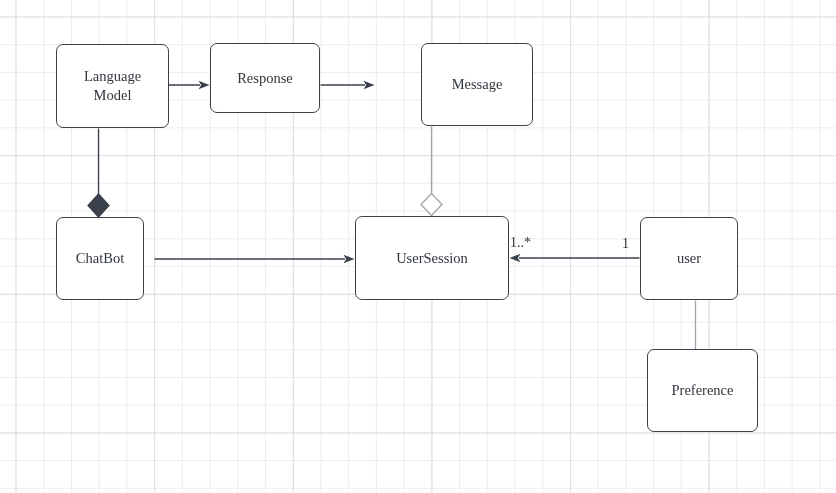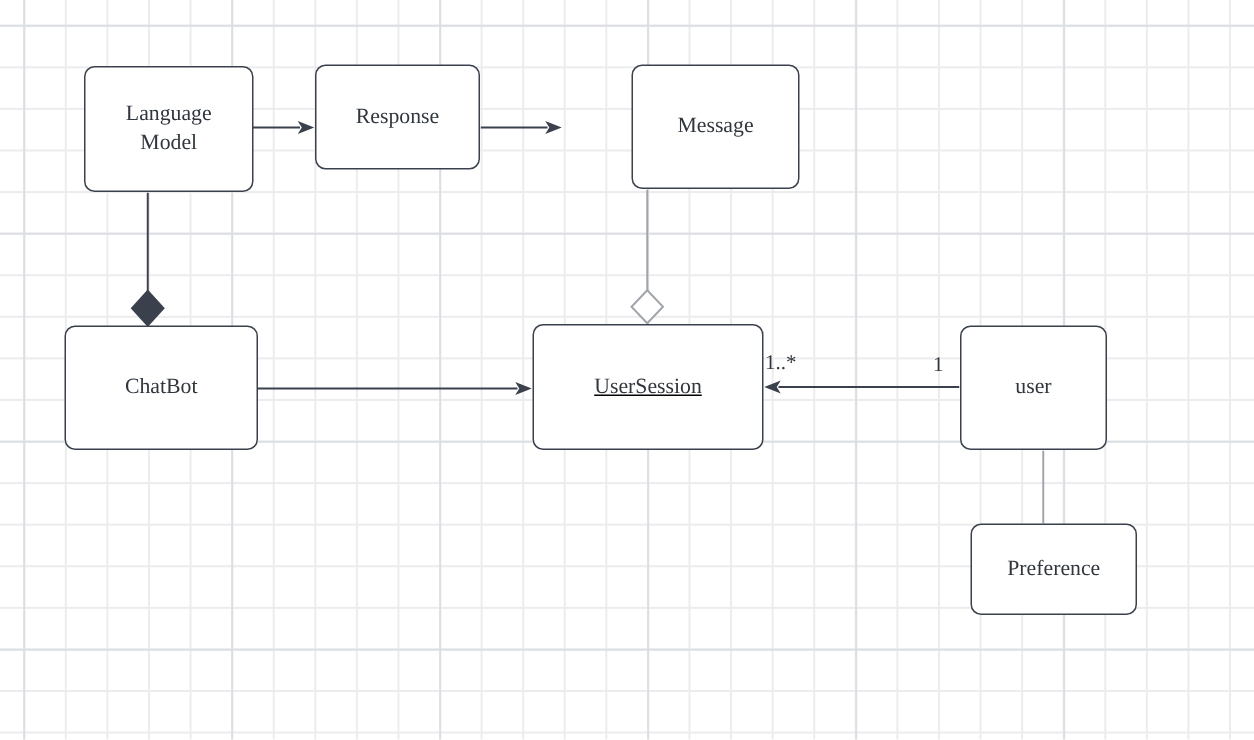--- a/index.html
+++ b/index.html
@@ -49,24 +49,24 @@
   }
   .node-label {
     font-size: 14.5px;
     line-height: 1.28;
     color: var(--text-color, #30363e);
     white-space: pre-line;
   }
   .node-language-model { left: 56px;  top: 44px;  width: 113px; height: 84px; }
   .node-response       { left: 210px; top: 43px;  width: 110px; height: 70px; }
   .node-message        { left: 375px; top: 43px;  width: 112px; height: 83px; margin-left: 46px; }
-  .node-chatbot        { left: 43px;  top: 217px; width: 129px; height: 83px; }
-  .node-user-session   { left: 355px; top: 216px; width: 154px; height: 84px; text-decoration: underline; }
+  .node-chatbot        { left: 56px;  top: 217px; width: 88px; height: 83px; }
+  .node-user-session   { left: 355px; top: 216px; width: 154px; height: 84px; }
   .node-user           { left: 640px; top: 217px; width: 98px; height: 83px; }
-  .node-preference     { left: 647px; top: 349px; width: 111px; height: 61px; }
+  .node-preference     { left: 647px; top: 349px; width: 111px; height: 83px; }
   .edge-label {
     position: absolute;
     font-size: 14px;
     color: var(--text-color, #30363e);
     line-height: 1;
   }
   .label-target-mult { left: 510px; top: 236px; }
   .label-source-mult { left: 622px; top: 237px; }
 </style>
 </head>

